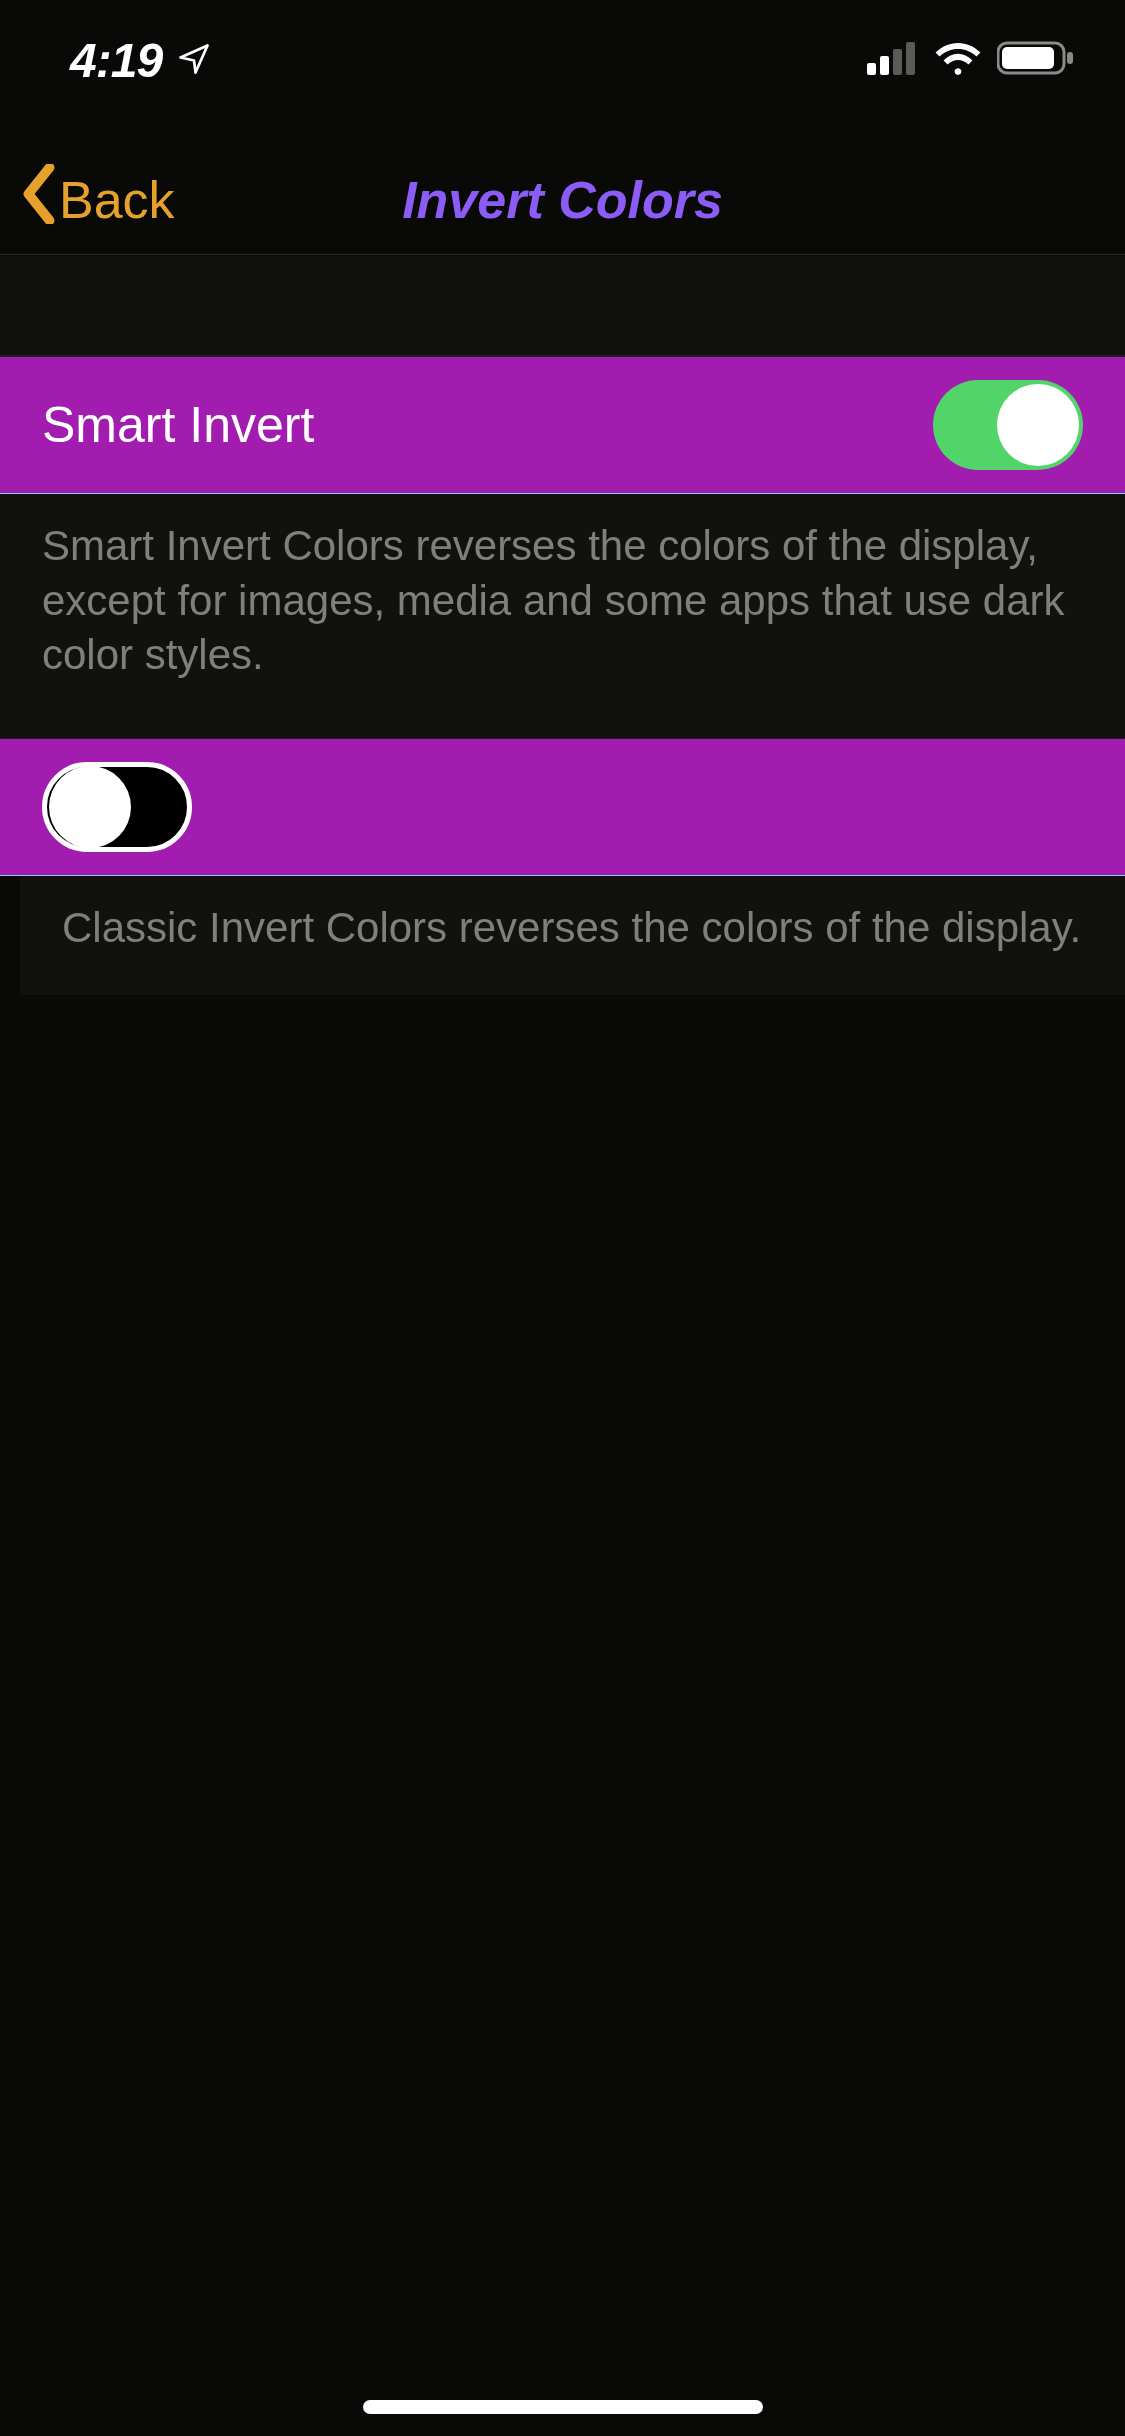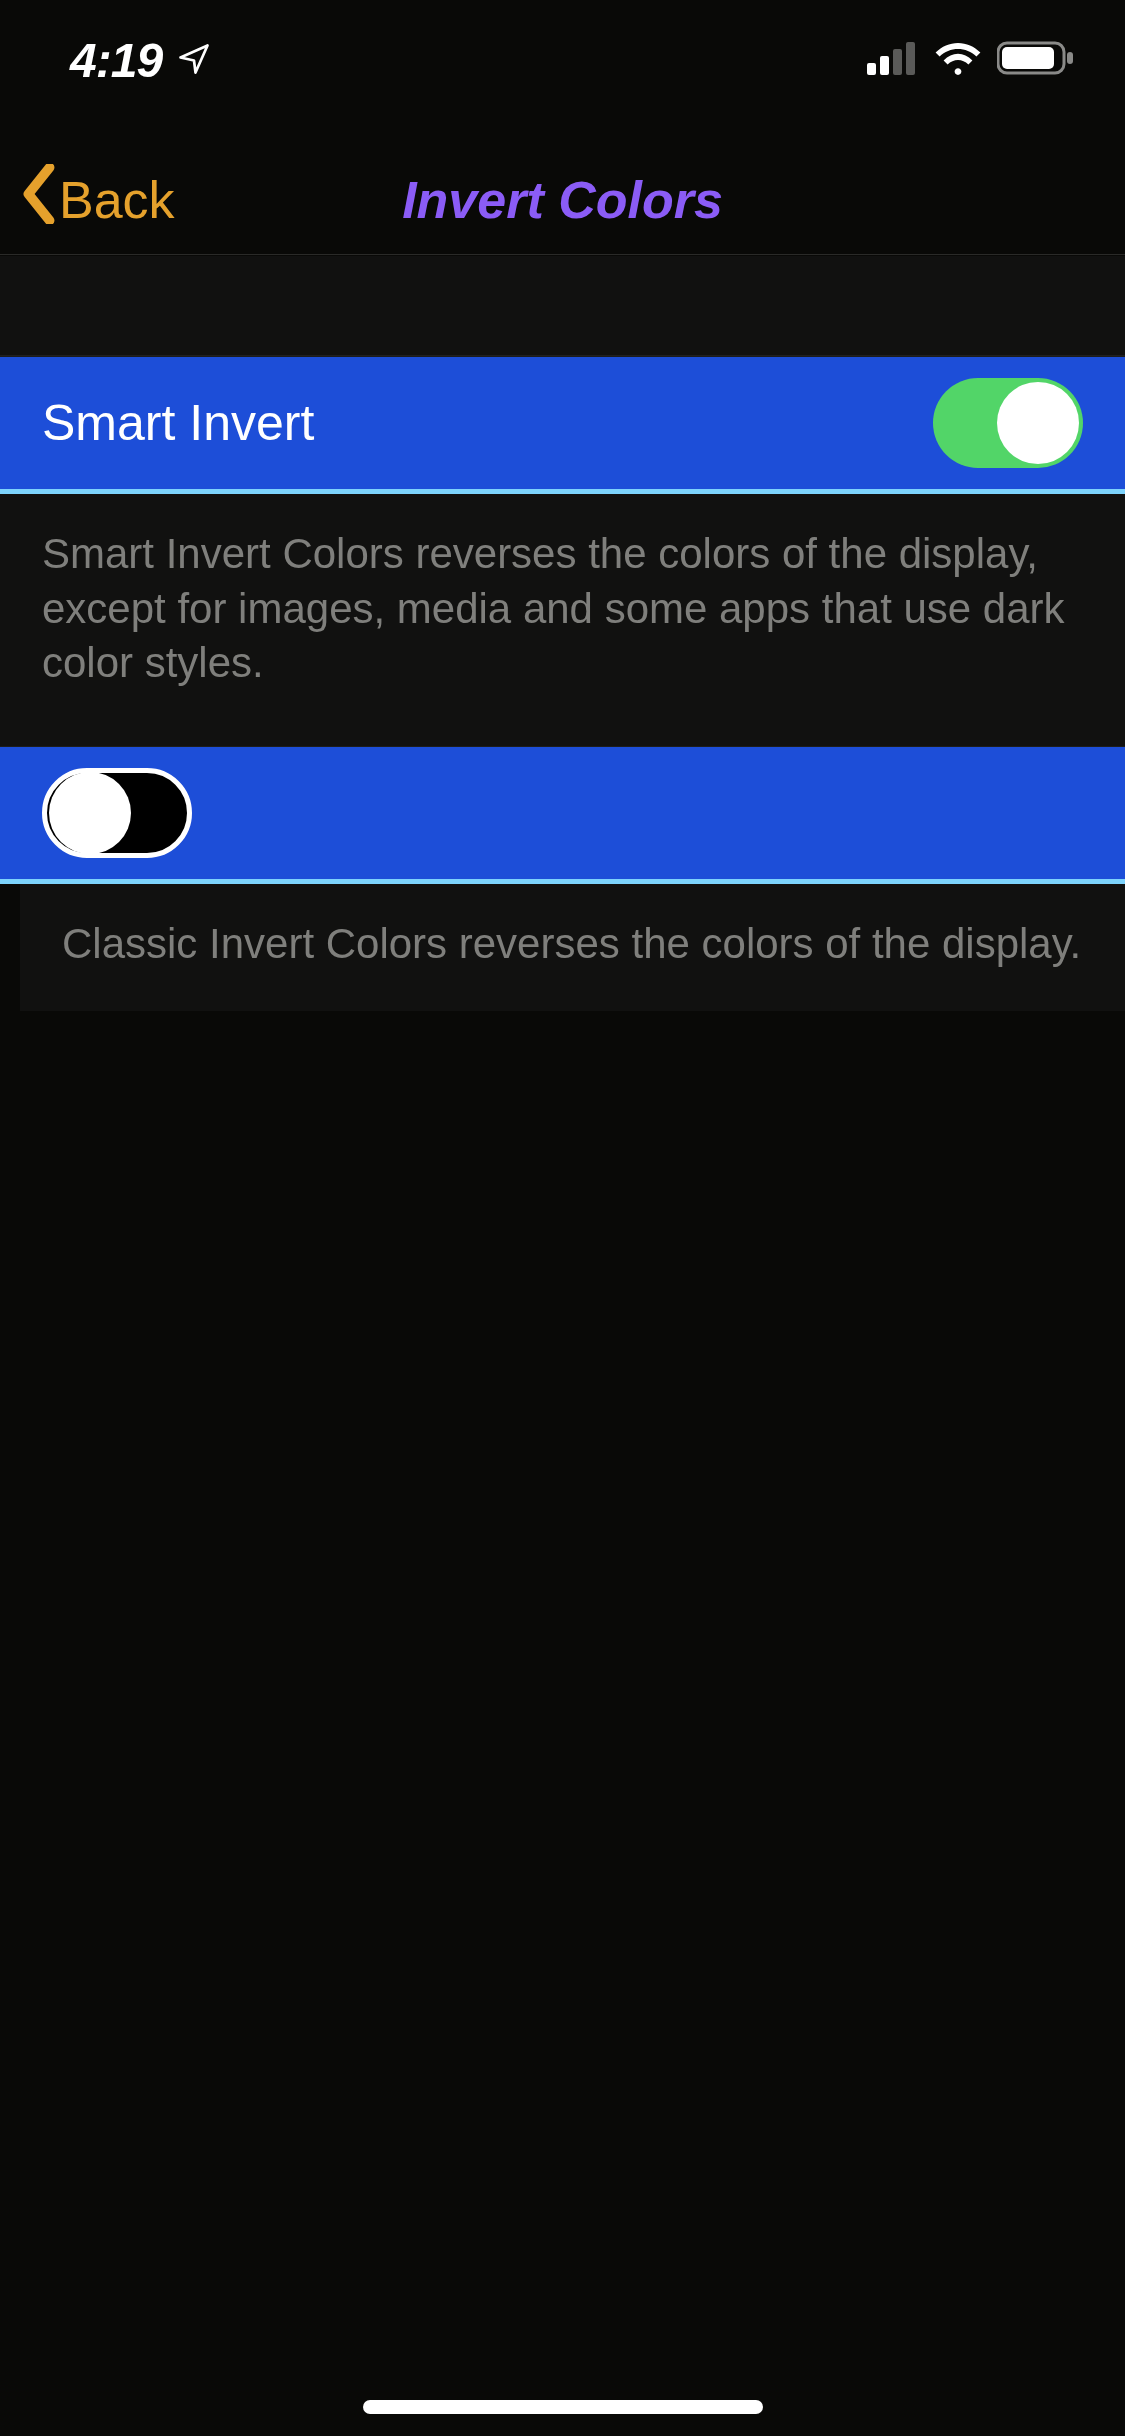--- a/index.html
+++ b/index.html
@@ -12,23 +12,23 @@
     .status-icons{ display:flex; align-items:center; gap:14px; }
 
     
     .nav-bar{ position:absolute; top:145px; left:0; right:0; height:110px; display:flex; align-items:center; justify-content:center; border-bottom:1px solid #2a2a28; }
     .nav-back{ position:absolute; left:20px; top:0; bottom:0; display:flex; align-items:center; gap:1px; color:#e5a12c; font-size:52px; font-weight:400; }
     .nav-title{ font-size:52px; font-weight:600; color:#8b5cf6;font-style:italic; }
 
     
     .content{ position:absolute; top:256px; left:0; right:0; }
     .group-spacer{ height:100px; background:#111110; border-bottom:1px solid #202020;}
-    .row{ height:138px; background:#1d4ed8; display:flex; align-items:center; justify-content:space-between; padding:0 42px; border-top:1px solid #1d1d1b; border-bottom:5px solid #7dd3fc; }
+    .row{ height:138px; background:#a21caf; display:flex; align-items:center; justify-content:space-between; padding:0 42px; border-top:1px solid #1d1d1b; border-bottom:1px solid #7dd3fc; }
     .row-label{ font-size:50px; font-weight:400; color:#fff; }
-    .footer-text{ padding:33px 42px 55px 42px; font-size:42px; line-height:1.3; color:#7f7f7c; background:#111110; }
+    .footer-text{ padding:25px 42px 55px 42px; font-size:42px; line-height:1.3; color:#7f7f7c; background:#111110; }
 
     
     .switch{ width:150px; height:90px; border-radius:45px; position:relative; }
     .switch-knob{ width:82px; height:82px; border-radius:50%; background:#fff; position:absolute; top:4px; }
     .switch.on{ background:#52d568; }
     .switch.on .switch-knob{ right:4px; }
     .switch.off{ background:#000; border:5px solid #fff; }
     .switch.off .switch-knob{ left:2px; top:-1px; width:82px; height:82px; }
 
     .home-indicator{ position:absolute; bottom:22px; left:50%; transform:translateX(-50%); width:400px; height:14px; border-radius:7px; background:#fff; }

